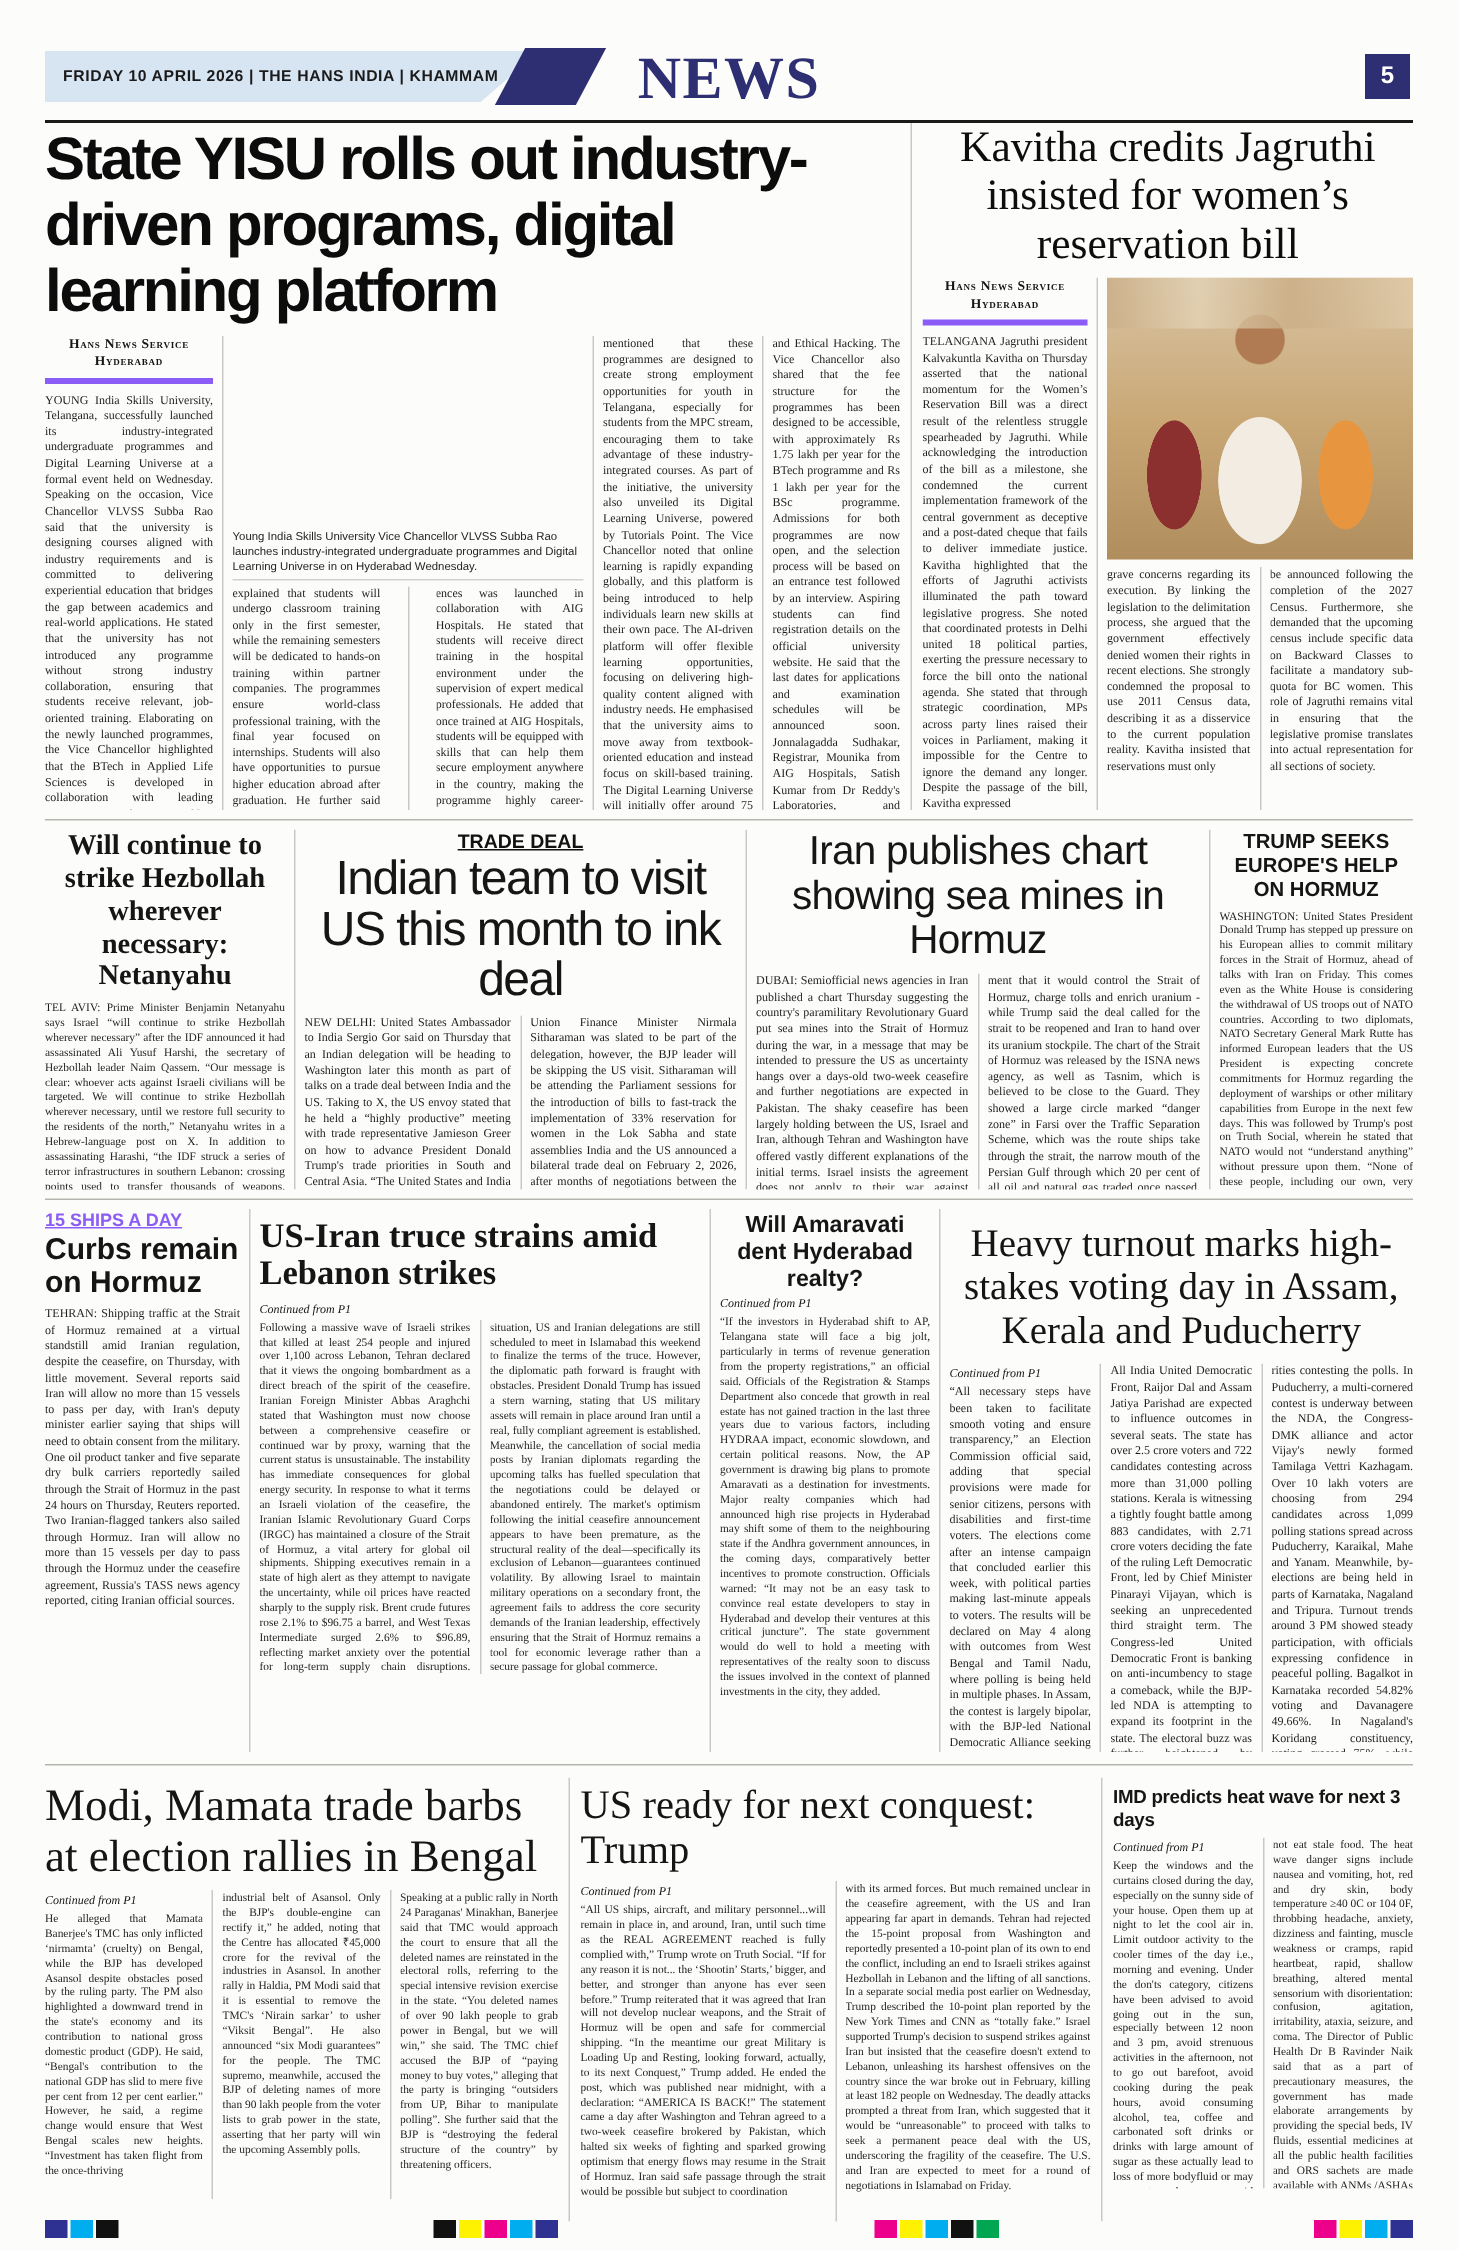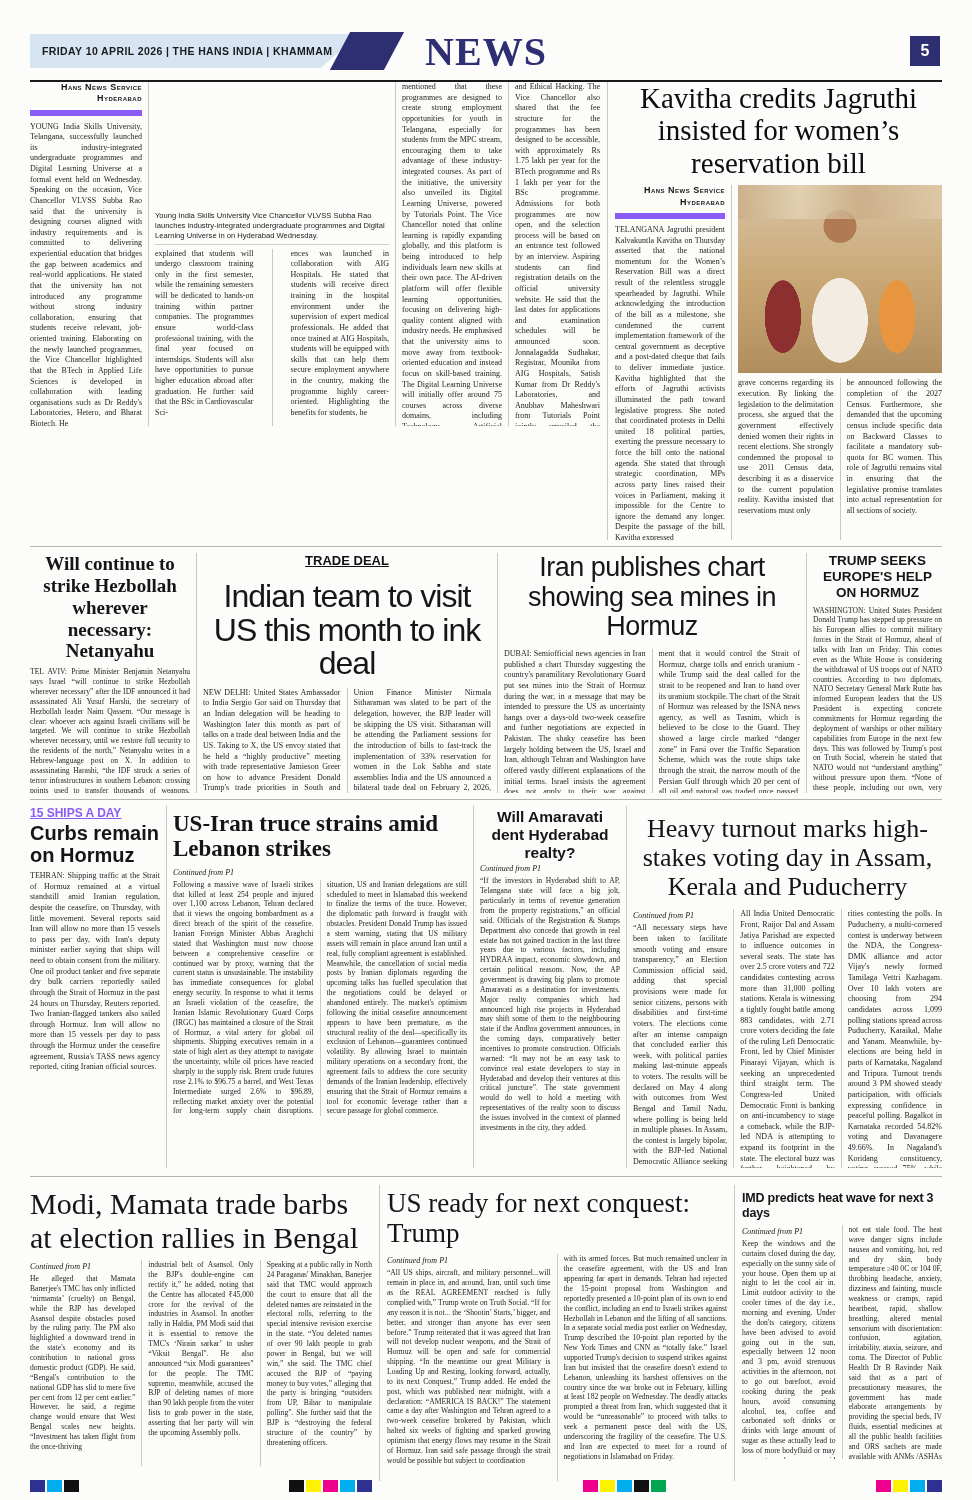--- a/index.html
+++ b/index.html
@@ -21,28 +21,28 @@
   .hdr-page{position:absolute;right:32px;top:6px;width:30px;height:30px;background:#2e2e72;color:#fff;
             font-family:"Liberation Sans",sans-serif;font-weight:700;font-size:16px;
             display:flex;align-items:center;justify-content:center;}
   .hdr-rule{height:2px;background:#1a1a1a;margin:4px 30px 0 30px;}
 
   
   .bt{font-size:8px;line-height:1.33;text-align:justify;color:#1e1e1e;overflow:hidden;}
   .bt7{font-size:7.6px;line-height:1.3;text-align:justify;color:#1e1e1e;overflow:hidden;}
   .vr{width:1px;background:#c8c8c4;align-self:stretch;flex:0 0 1px;}
   .hr{height:1px;background:#b5b5b0;margin:5px 30px;}
-  .byline{font-family:Liberation Sans, sans-serif;font-variant:small-caps;font-weight:700;
-          font-size:9px;text-align:right;line-height:1.25;letter-spacing:.5px;
-          border-bottom:6px solid #8b5cf6;padding-bottom:5px;margin-bottom:6px;}
+  .byline{font-family:Liberation Serif, serif;font-variant:small-caps;font-weight:700;
+          font-size:9px;text-align:center;line-height:1.25;letter-spacing:.5px;
+          border-bottom:4px solid #8b5cf6;padding-bottom:5px;margin-bottom:6px;}
   .contline{font-style:italic;font-size:8px;margin:2px 0 3px 0;}
   .kicker-red{font-family:"Liberation Sans",sans-serif;font-weight:700;font-size:12px;color:#8b5cf6;
               text-decoration:underline;margin-bottom:2px;}
   .kicker-blk{font-family:"Liberation Sans",sans-serif;font-weight:700;font-size:13px;color:#111;
-              text-decoration:underline;text-align:center;margin-bottom:12px;}
+              text-decoration:underline;text-align:center;margin-bottom:1px;}
 
   
   .band1{display:flex;gap:7px;height:458px;overflow:hidden;}
   .b1-left{width:570px;flex:0 0 570px;}
   .h-main{font-family:"Liberation Sans",sans-serif;font-weight:700;font-size:40px;line-height:1.1;
           letter-spacing:-1.5px;color:#0c0c0c;margin:2px 0 8px 0;}
   .yisu-body{display:flex;gap:6px;height:344px;overflow:hidden;}
   .yc1{width:112px;flex:0 0 112px;}
   .ycmid{width:234px;flex:0 0 234px;display:flex;flex-direction:column;align-items:center;}
   .yc4{width:100px;flex:0 0 100px;}
@@ -148,20 +148,21 @@
     <div class="hdr-slash"></div>
     <div class="hdr-news">NEWS</div>
     <div class="hdr-page">5</div>
   </div>
   <div class="hdr-rule"></div>
 
   <div class="inner">
 
     <div class="band1">
       <section class="b1-left">
+        <h1 class="h-main">State YISU rolls out industry-driven programs, digital learning platform</h1>
         <div class="yisu-body">
           <div class="yc1">
             <div class="byline">
               <div>Hans News Service</div>
               <div>Hyderabad</div>
             </div>
             <div class="bt">YOUNG India Skills University, Telangana, successfully launched its industry-integrated undergraduate programmes and Digital Learning Universe at a formal event held on Wednesday. Speaking on the occasion, Vice Chancellor VLVSS Subba Rao said that the university is designing courses aligned with industry requirements and is committed to delivering experiential education that bridges the gap between academics and real-world applications. He stated that the university has not introduced any programme without strong industry collaboration, ensuring that students receive relevant, job-oriented training. Elaborating on the newly launched programmes, the Vice Chancellor highlighted that the BTech in Applied Life Sciences is developed in collaboration with leading organisations such as Dr Reddy's Laboratories, Hetero, and Bharat Biotech. He</div>
           </div>
           <div class="vr"></div>
           <div class="ycmid">

